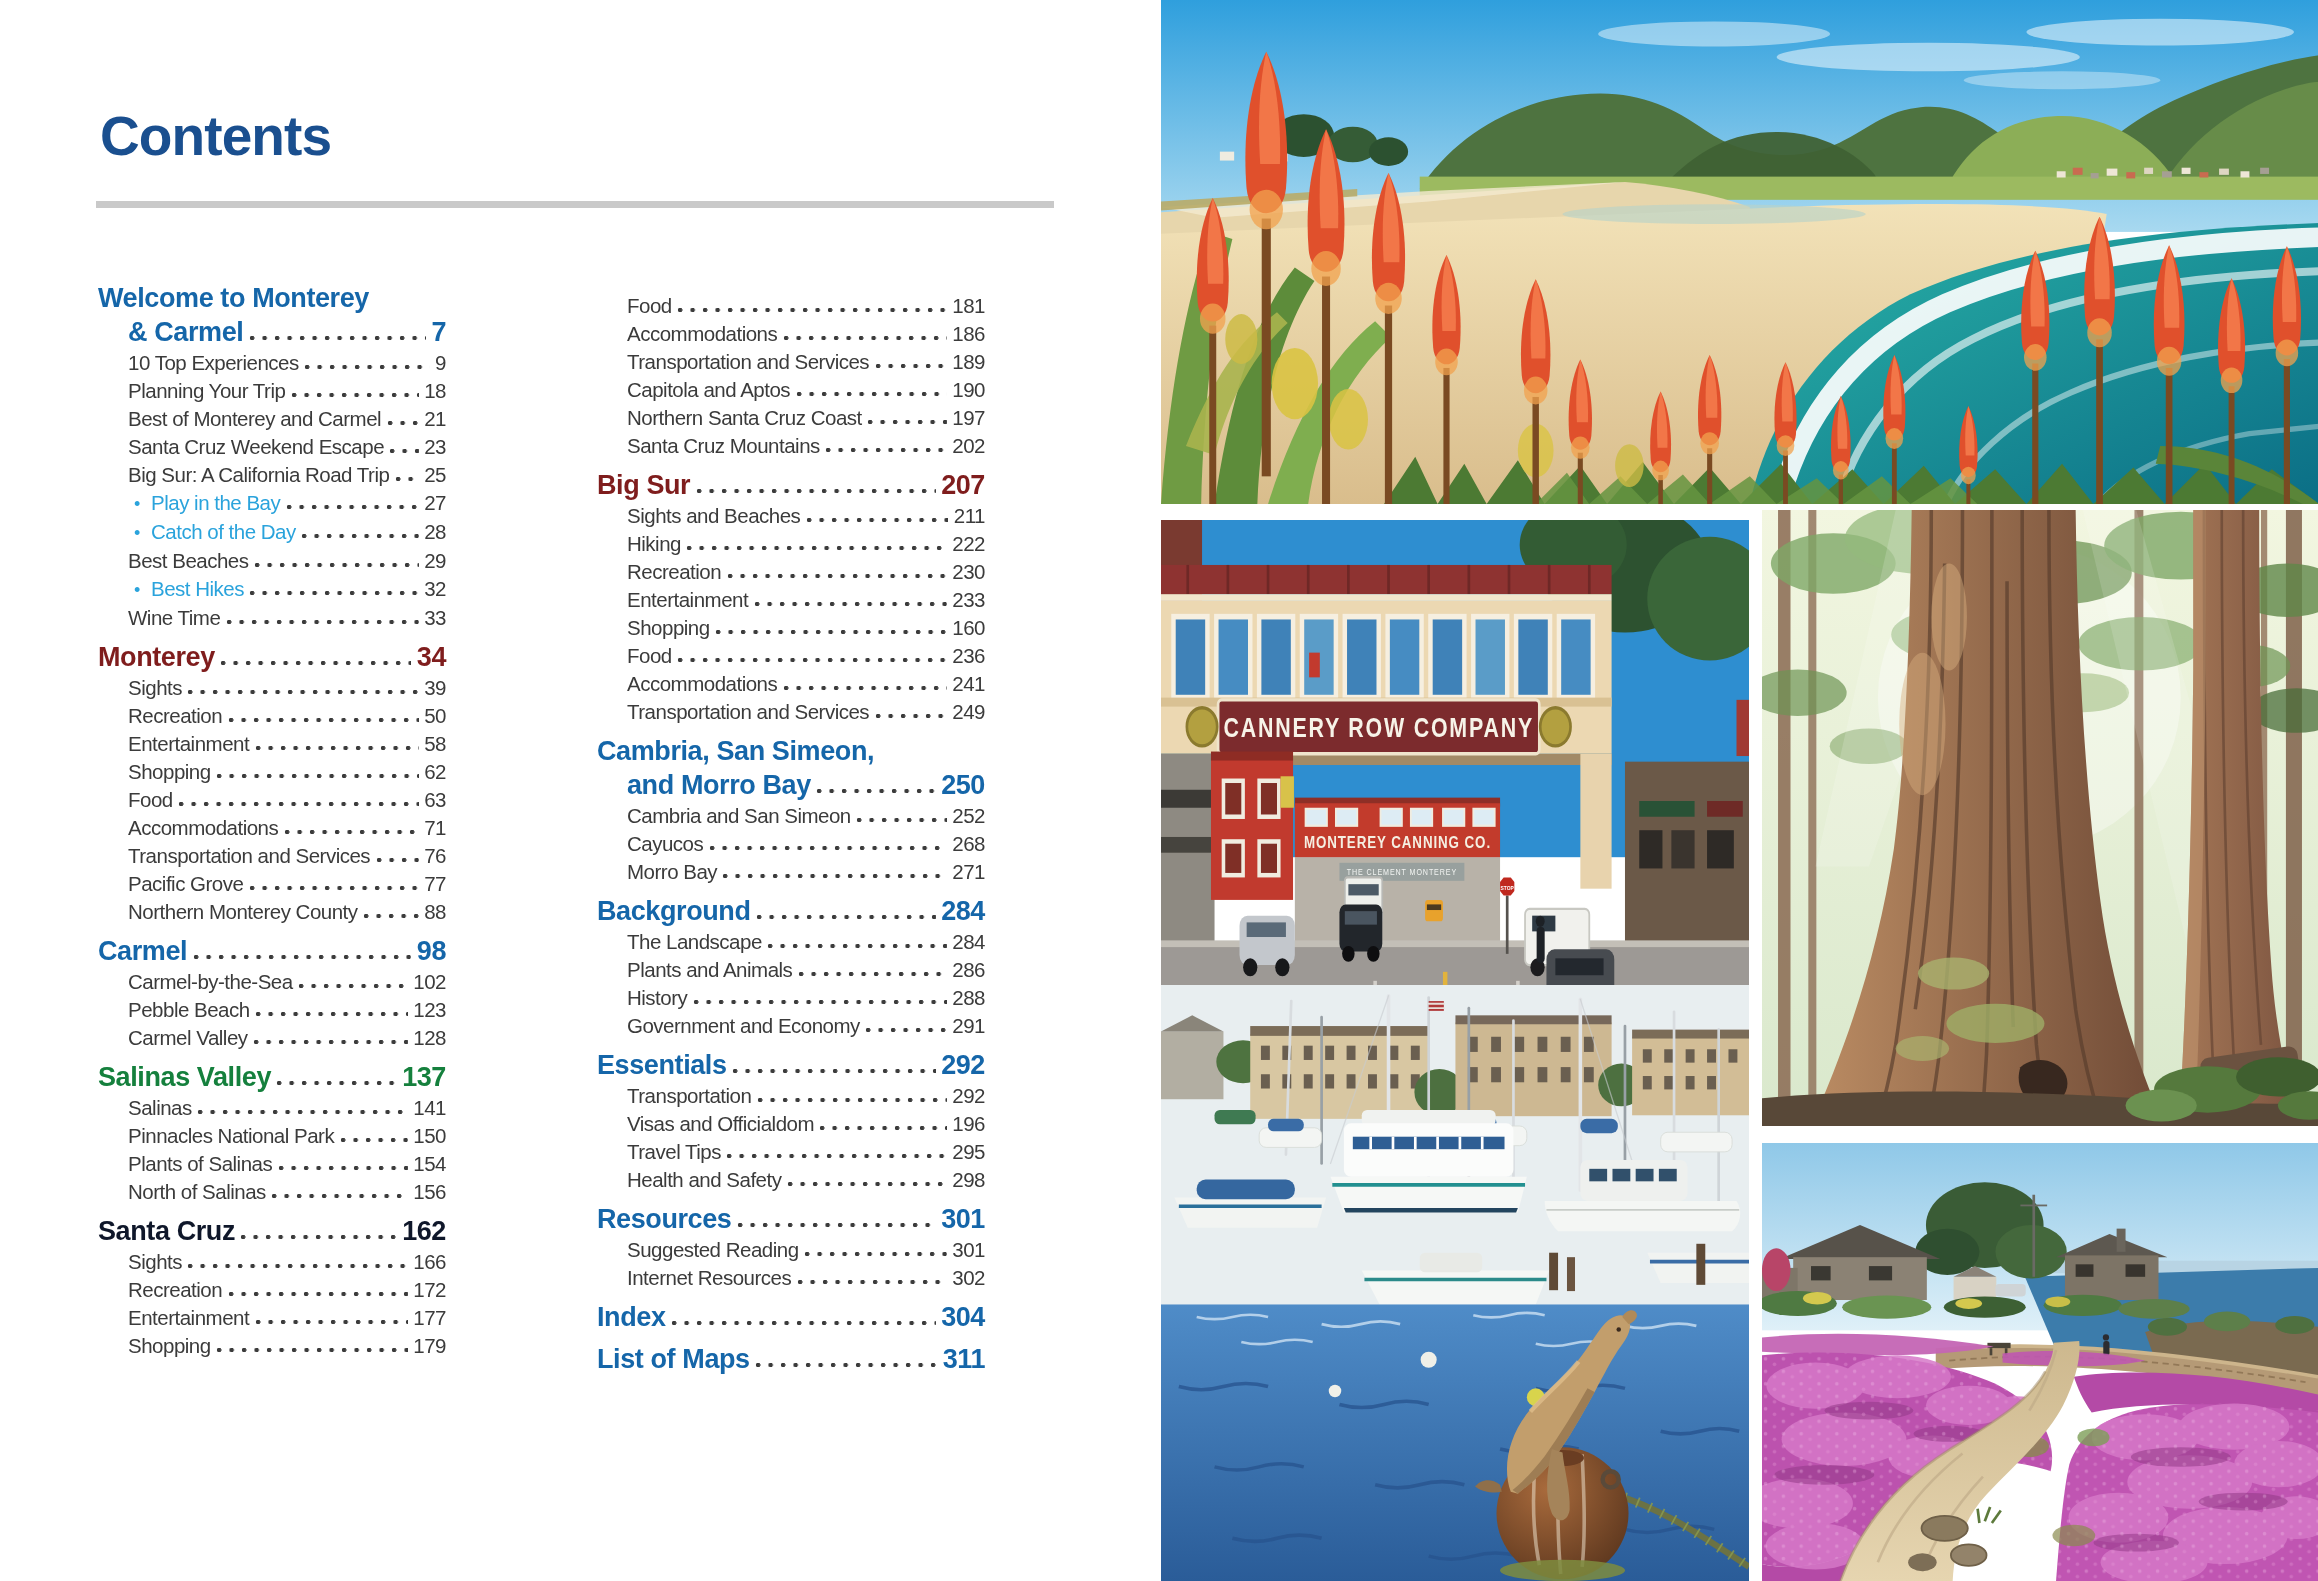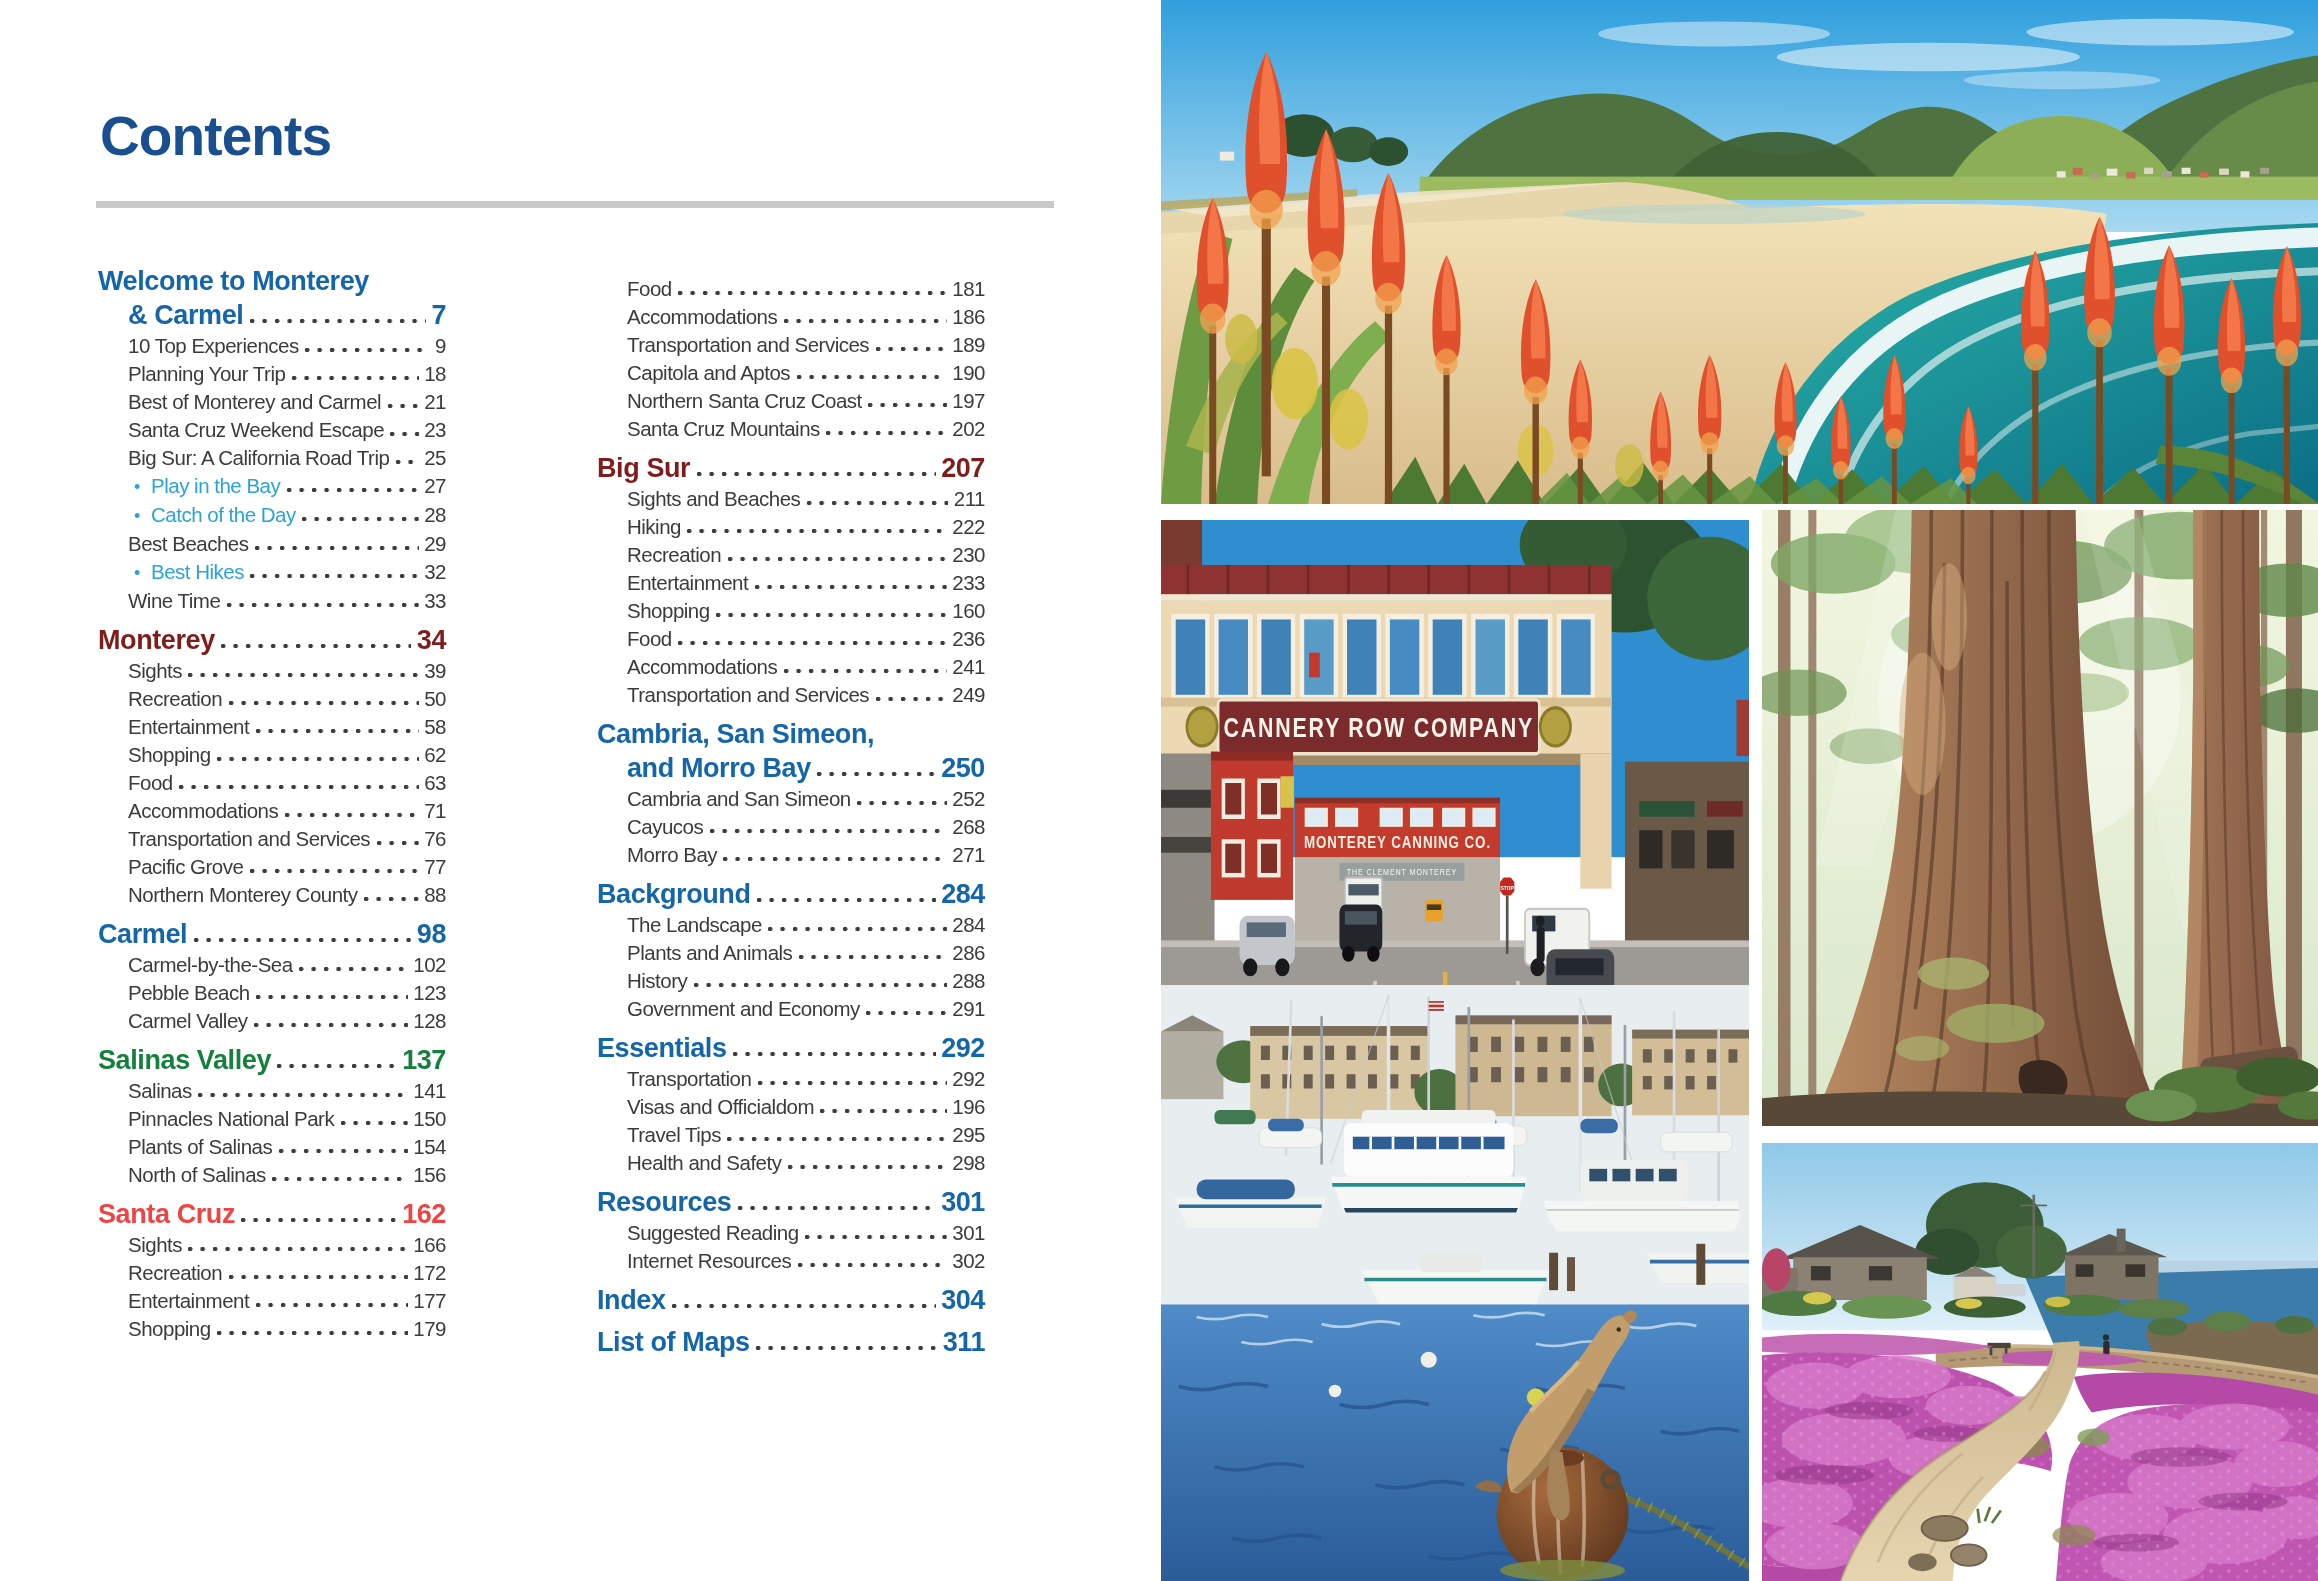--- a/index.html
+++ b/index.html
@@ -1,37 +1,37 @@
 <!DOCTYPE html>
 <html style="font-size:14.3px"><head>
 <meta charset="utf-8">
 <style>
   html,body{margin:0;padding:0;background:#fff;}
   body{width:2319px;height:1581px;position:relative;font-family:"Liberation Sans",sans-serif;overflow:hidden;}
   .toc-title{position:absolute;left:100px;top:109px;font-size:55px;line-height:1;font-weight:bold;color:#1a4f8f;letter-spacing:-0.9px;}
   .rule{position:absolute;left:96px;top:201px;width:958px;height:7.1px;background:#c9c9c9;}
-  .col{position:absolute;font-size:20.5px;line-height:28px;color:#3b3b3b;letter-spacing:-0.5px;}
+  .col{position:absolute;font-size:20.5px;line-height:28px;color:#3b3b3b;letter-spacing:-0.5px;margin-top:17px;}
   #col1{left:98px;top:264px;width:348px;}
   #col2{left:597px;top:275px;width:388px;}
   .sec{margin-bottom:8px;}
   .row{display:flex;align-items:baseline;}
   .hd{font-size:27px;line-height:34px;font-weight:bold;letter-spacing:-0.4px;}
   .hd1{font-size:27px;line-height:34px;font-weight:bold;letter-spacing:-0.4px;}
   .ind{padding-left:30px;}
   .it{padding-left:30px;}
   .it.bl{padding-left:36px;}
   .blt{width:17px;flex:none;color:#2aa3dc;font-size:18px;}
   .bl .lbl{color:#2aa3dc;}
   .dots{flex:1;height:6.2px;margin:0 5.4px;background-image:radial-gradient(circle at 3.1px 3.1px,#3b3b3b 2px,transparent 2.6px);background-size:12.5px 6.2px;background-repeat:repeat-x;background-position:left bottom;min-width:10.7px;}
   .num{color:#3b3b3b;font-weight:normal;}
   .hd .num{font-weight:bold;font-size:27px;}
   .c-blue,.c-blue .num{color:#1566a9;}
   .c-orange,.c-orange .num{color:#7f1d1d;}
   .c-green,.c-green .num{color:#15803d;}
-  .c-purple,.c-purple .num{color:#ef4444;}
+  .c-purple,.c-purple .num{color:#0f172a;}
   .photo{position:absolute;}
   .photo svg{display:block;width:100%;height:100%;}
 </style>
 </head>
 <body>
 
 <div class="toc-title">Contents</div>
 <div class="rule"></div>
 
 <div class="col" id="col1">

